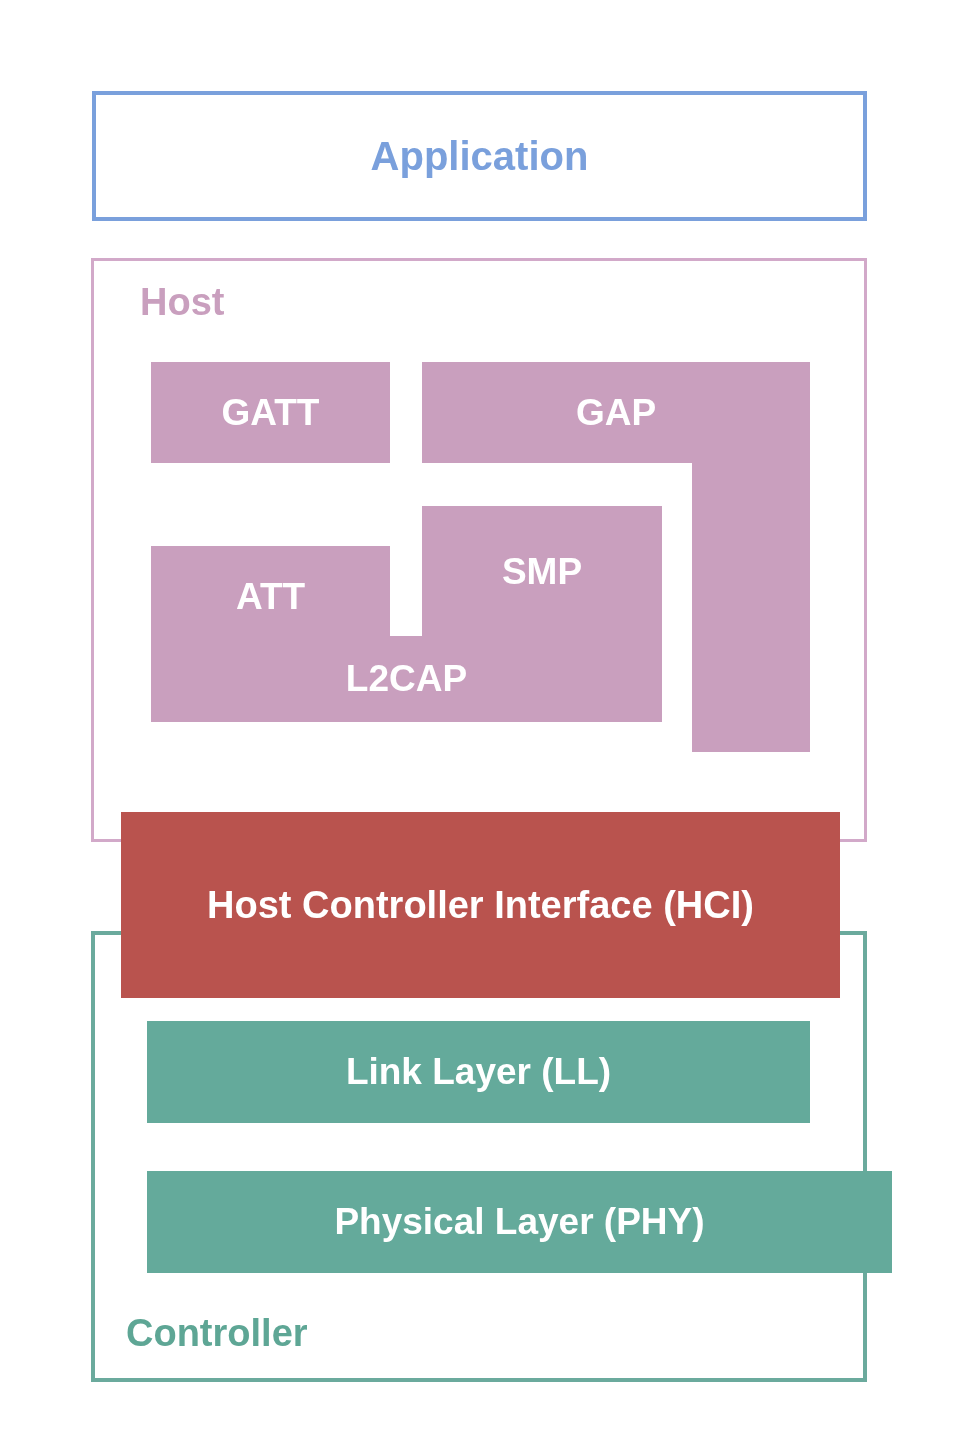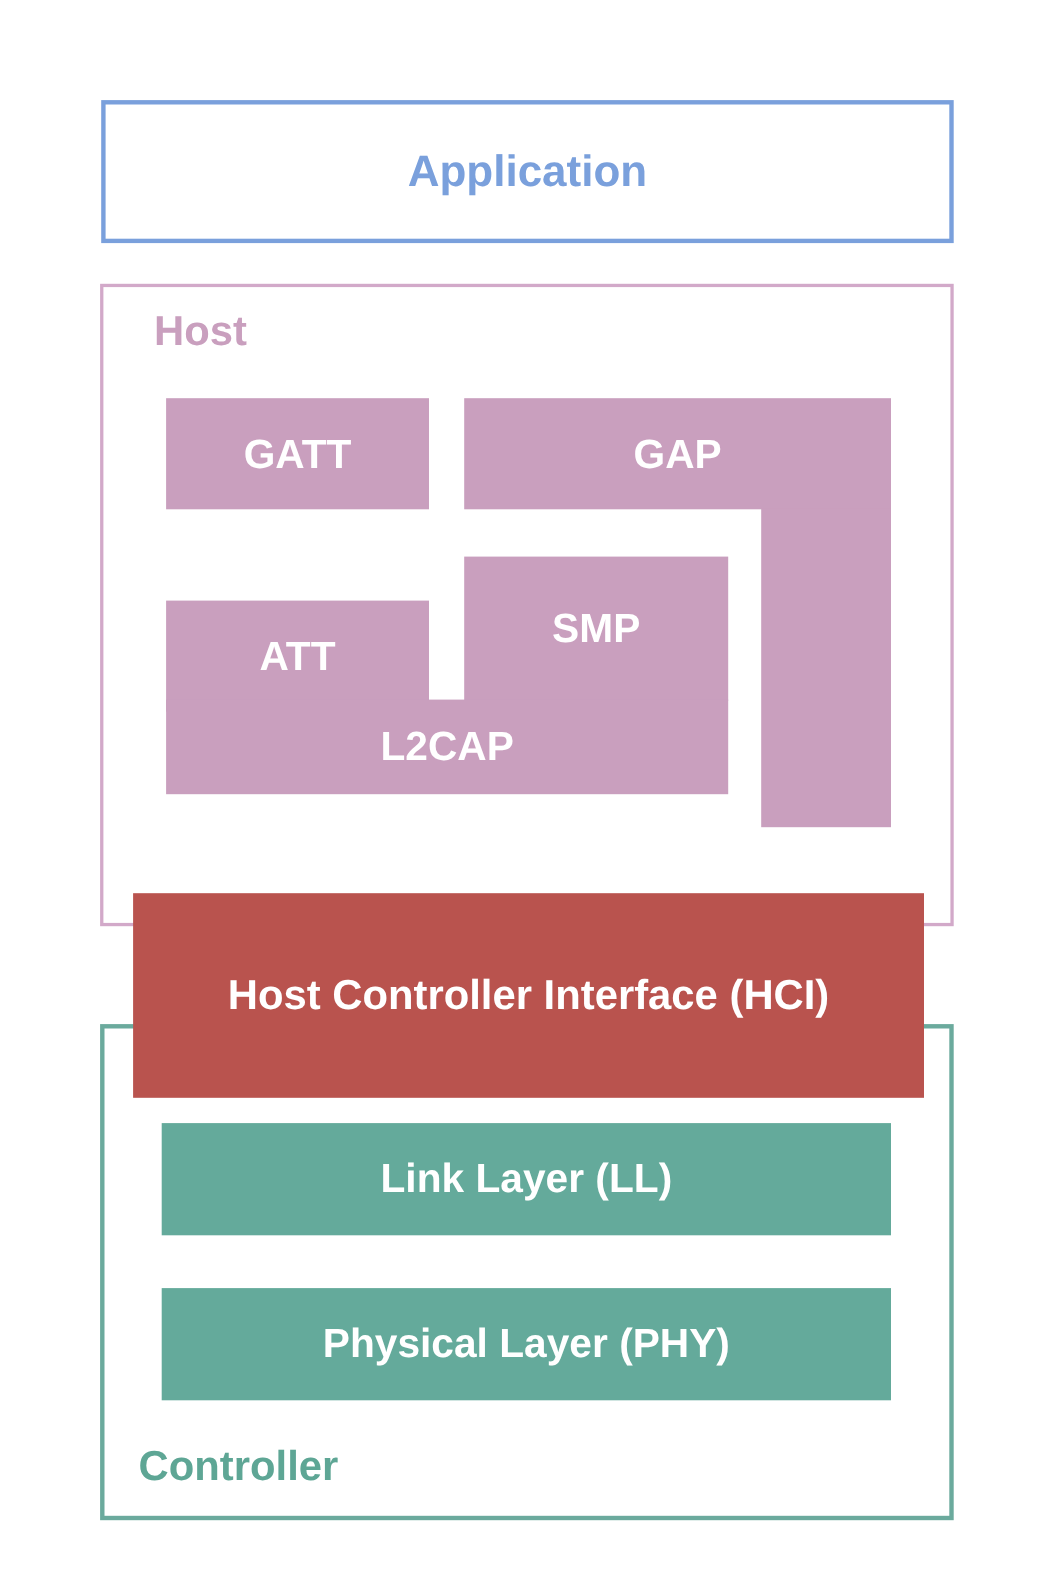--- a/index.html
+++ b/index.html
@@ -66,21 +66,21 @@
 
   .hci {
     left: 121px; top: 812px; width: 719px; height: 186px;
     background: var(--red, #B9534E);
     display: flex; align-items: center; justify-content: center;
     color: #ffffff; font-size: 38px; font-weight: 700;
     z-index: 5;
   }
 
   .ll  { left: 147px; top: 1021px; width: 663px; height: 102px; }
-  .phy { left: 147px; top: 1171px; width: 663px; height: 102px; }
+  .phy { left: 147px; top: 1171px; width: 745px; height: 102px; }
 </style>
 </head>
 <body>
 
 <div class="canvas">
 
   <div class="abs app-box">
     <span class="app-label">Application</span>
   </div>
 

